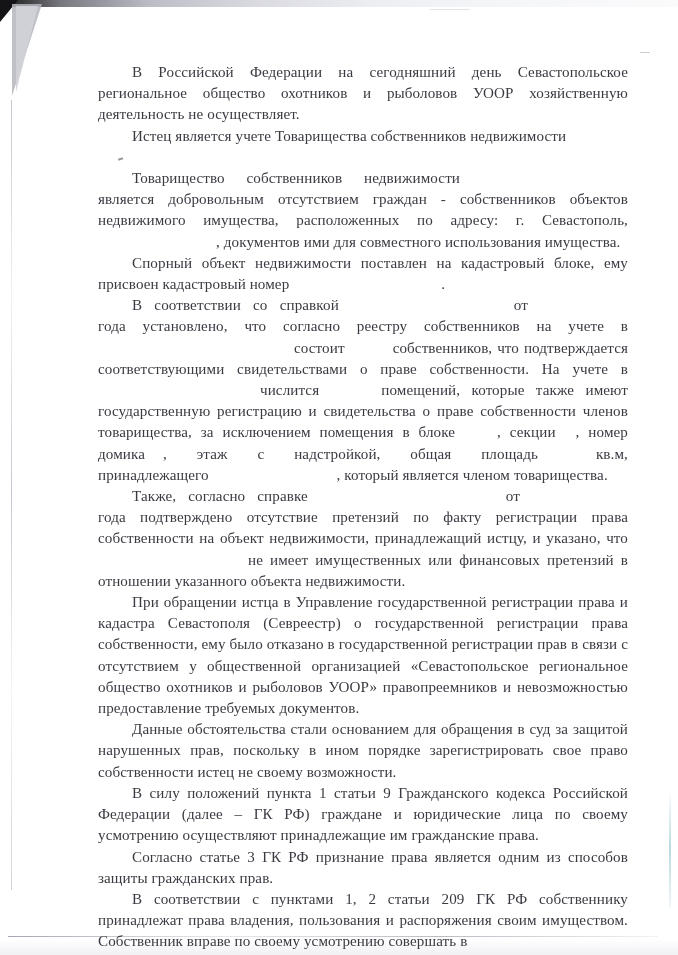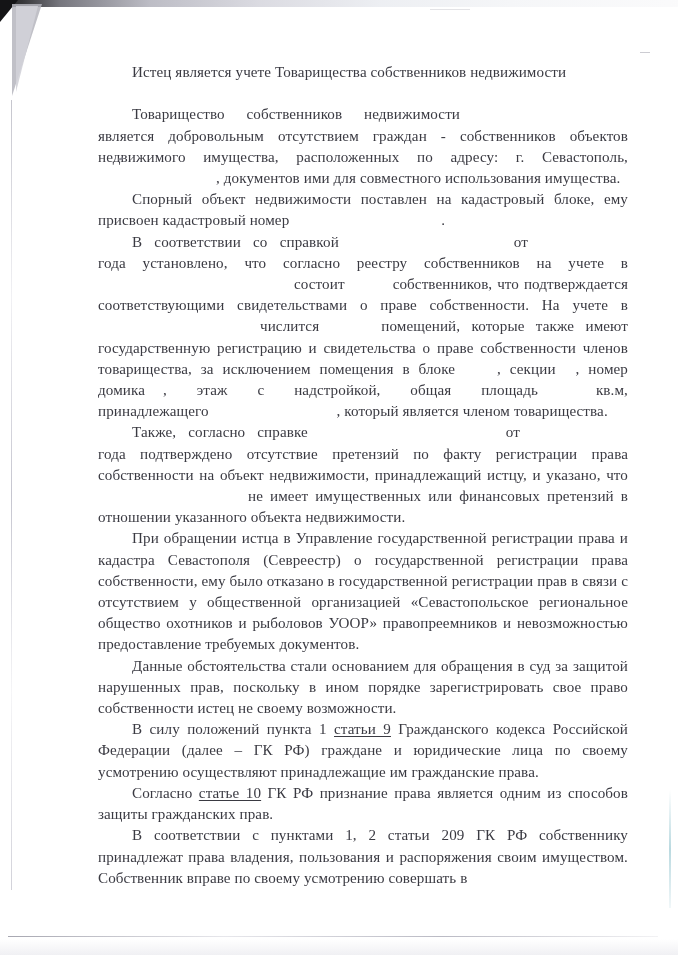--- a/index.html
+++ b/index.html
@@ -105,21 +105,20 @@
   .para {
     margin: 0;
     text-indent: 34px;
     text-align: justify;
   }
   .gap {
     display: inline-block;
     vertical-align: baseline;
   }
   .ul {
-    text-decoration: underline;
     text-underline-offset: 2px;
   }
   .spacer-line { height: 21.2px; }
   .tick-mark {
     position: absolute;
     left: 22px;
     top: 98px;
     width: 5px;
     height: 1.5px;
     background: #7d7d88;
@@ -138,41 +137,42 @@
   <div class="scan-corner-gray"></div>
   <div class="scan-edge-left"></div>
   <div class="scan-edge-right"></div>
   <div class="scan-edge-bottom"></div>
   <div class="scan-bottom-blur"></div>
   <div class="scan-speck" style="left:640px;top:52px;width:10px;height:1px;"></div>
   <div class="scan-speck" style="left:430px;top:9px;width:40px;height:1px;opacity:.28;"></div>
 
   <div class="doc-body">
 
+    <p class="para">В Российской Федерации на сегодняшний день Севастопольское региональное общество охотников и рыболовов УООР хозяйственную деятельность не осуществляет.</p>
 
     <p class="para">Истец является учете Товарищества собственников недвижимости</p>
 
     <div class="spacer-line"></div>
 
     <p class="para"><span>Товарищество собственников недвижимости</span><span class="gap" style="width:168px"></span><span>является добровольным отсутствием граждан - собственников объектов недвижимого имущества, расположенных по адресу: г. Севастополь,</span><span class="gap" style="width:118px"></span><span>, документов ими для совместного использования имущества.</span></p>
 
     <p class="para"><span>Спорный объект недвижимости поставлен на кадастровый блоке, ему присвоен кадастровый номер</span><span class="gap" style="width:152px"></span><span>.</span></p>
 
 
     <p class="para"><span>В соответствии со справкой</span><span class="gap" style="width:175px"></span><span>от</span><span class="gap" style="width:100px"></span><span>года установлено, что согласно реестру собственников на учете в</span><span class="gap" style="width:196px"></span><span>состоит</span><span class="gap" style="width:48px"></span><span>собственников, что подтверждается соответствующими свидетельствами о праве собственности. На учете в</span><span class="gap" style="width:162px"></span><span>числится</span><span class="gap" style="width:62px"></span><span>помещений, которые также имеют государственную регистрацию и свидетельства о праве собственности членов товарищества, за исключением помещения в блоке</span><span class="gap" style="width:42px"></span><span>, секции</span><span class="gap" style="width:20px"></span><span>, номер домика</span><span class="gap" style="width:18px"></span><span>, этаж</span><span class="gap" style="width:30px"></span><span>с надстройкой, общая площадь</span><span class="gap" style="width:58px"></span><span>кв.м, принадлежащего</span><span class="gap" style="width:128px"></span><span>, который является членом товарищества.</span></p>
 
     <p class="para"><span>Также, согласно справке</span><span class="gap" style="width:198px"></span><span>от</span><span class="gap" style="width:108px"></span><span>года подтверждено отсутствие претензий по факту регистрации права собственности на объект недвижимости, принадлежащий истцу, и указано, что</span><span class="gap" style="width:150px"></span><span>не имеет имущественных или финансовых претензий в отношении указанного объекта недвижимости.</span></p>
 
     <p class="para">При обращении истца в Управление государственной регистрации права и кадастра Севастополя (Севреестр) о государственной регистрации права собственности, ему было отказано в государственной регистрации прав в связи с отсутствием у общественной организацией «Севастопольское региональное общество охотников и рыболовов УООР» правопреемников и невозможностью предоставление требуемых документов.</p>
 
     <p class="para">Данные обстоятельства стали основанием для обращения в суд за защитой нарушенных прав, поскольку в ином порядке зарегистрировать свое право собственности истец не своему возможности.</p>
 
     <p class="para"><span>В силу положений пункта 1</span><span> </span><span class="ul">статьи 9</span><span> </span><span>Гражданского кодекса Российской Федерации (далее – ГК РФ) граждане и юридические лица по своему усмотрению осуществляют принадлежащие им гражданские права.</span></p>
 
-    <p class="para"><span>Согласно</span><span> </span><span class="ul">статье 10</span><span> </span><span>ГК РФ признание права является одним из способов защиты гражданских прав.</span></p>
+    <p class="para"><span>Согласно</span><span> </span><span class="ul">статье 3</span><span> </span><span>ГК РФ признание права является одним из способов защиты гражданских прав.</span></p>
 
     <p class="para">В соответствии с пунктами 1, 2 статьи 209 ГК РФ собственнику принадлежат права владения, пользования и распоряжения своим имуществом. Собственник вправе по своему усмотрению совершать в</p>
 
   </div>
 
   <div class="tick-mark" style="left:118px; top:158px;"></div>
 
 </div>
 
 </body></html>

